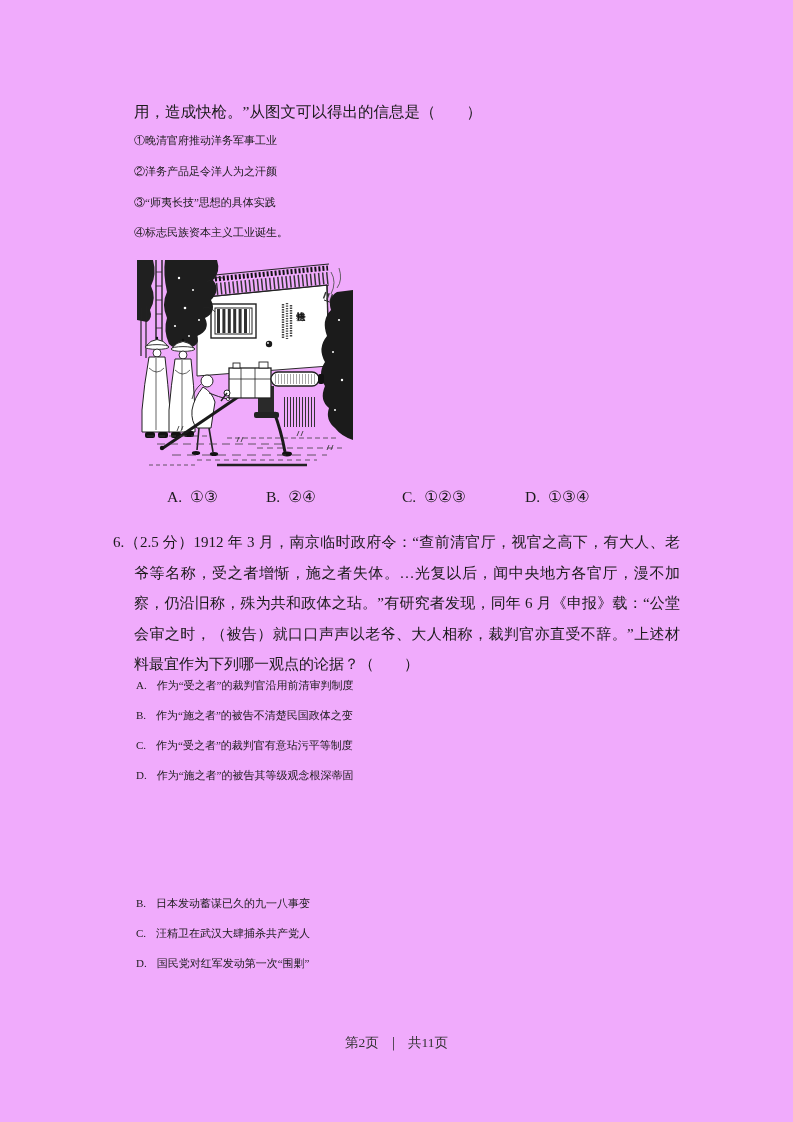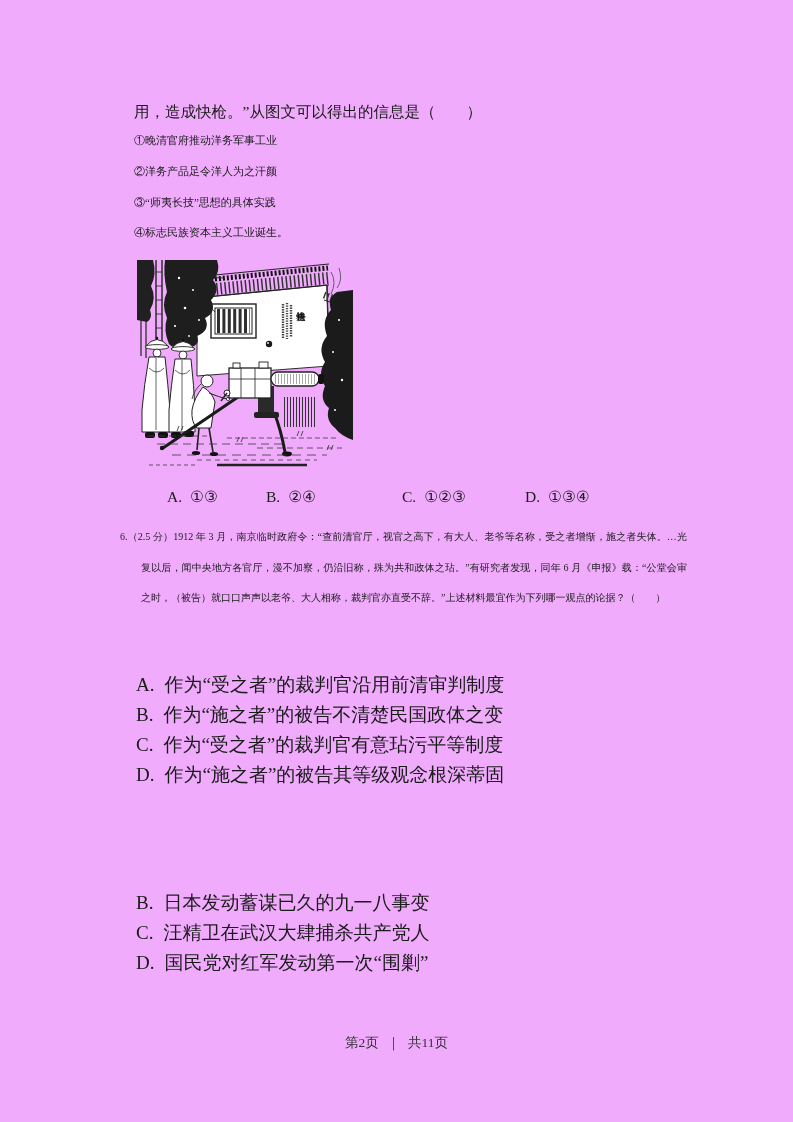--- a/index.html
+++ b/index.html
@@ -5,26 +5,26 @@
   html,body{margin:0;padding:0;background:#e8e8e8;}
   .page{
     position:relative;width:793px;height:1122px;background:#f0abfc;
     font-family:"Liberation Serif","DejaVu Serif",serif;color:#1b1b1b;
     overflow:hidden;margin:0 auto;
   }
   .line{position:absolute;font-size:15.5px;white-space:nowrap;}
   .intro{left:134px;top:102px;}
   .stmts{position:absolute;left:134px;top:125px;font-size:11px;line-height:30.8px;}
   .para{
-    position:absolute;left:120px;width:546px;padding-left:21px;text-indent:-21px;
-    font-size:10px;text-align:justify;
+    position:absolute;left:113px;width:546px;padding-left:21px;text-indent:-21px;
+    font-size:15px;text-align:justify;
   }
   .q6para{top:512px;line-height:30.5px;}
   .q7para{top:790px;line-height:31px;}
-  .optlist{position:absolute;left:136px;font-size:19px;}
+  .optlist{position:absolute;left:136px;font-size:11px;}
   .optlist .opt{height:30px;line-height:30px;white-space:nowrap;}
   .optlabel{margin-right:10px;}
   .q6opts{top:670px;}
   .q7opts{top:888px;}
   .answer-row{position:absolute;left:138px;top:486px;width:545px;height:22px;font-size:15.5px;line-height:22px;}
   .answer-row .aopt{position:absolute;top:0;white-space:nowrap;}
   .aopt .optlabel{margin-right:8px;}
   .a1{left:0;margin-left:29px;} .a2{left:128px;} .a3{left:264px;} .a4{left:387px;}
   .illu{position:absolute;left:137px;top:260px;width:216px;height:210px;}
   .footer{position:absolute;left:0;top:1034px;width:793px;text-align:center;font-size:13.5px;color:#333;line-height:18px;}

